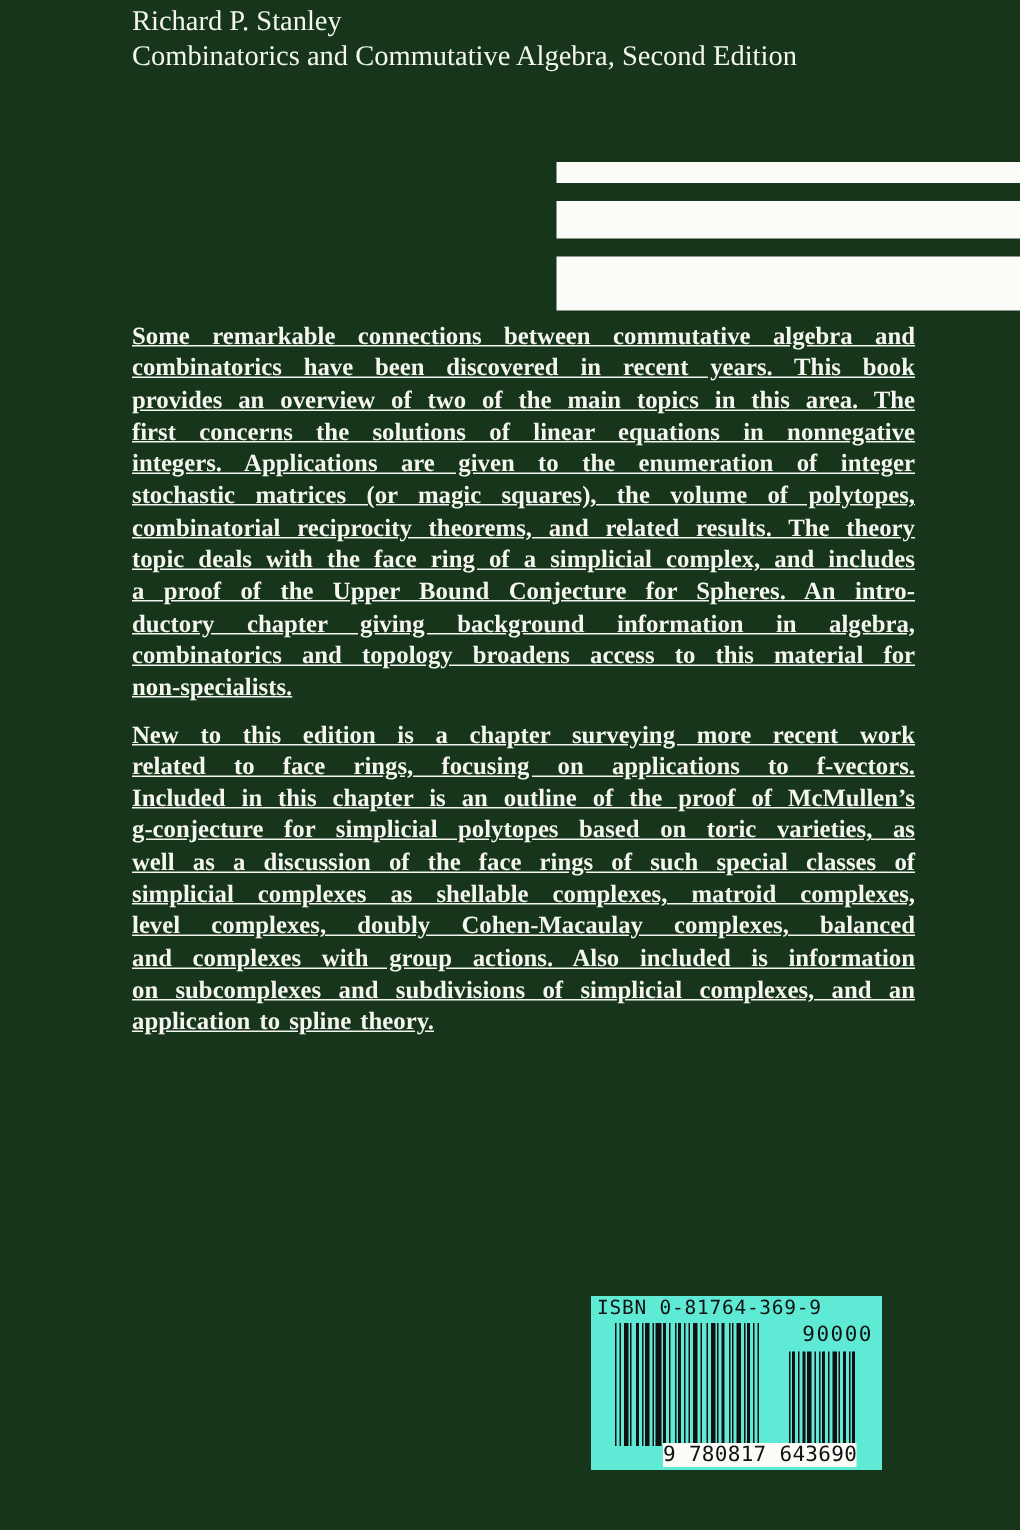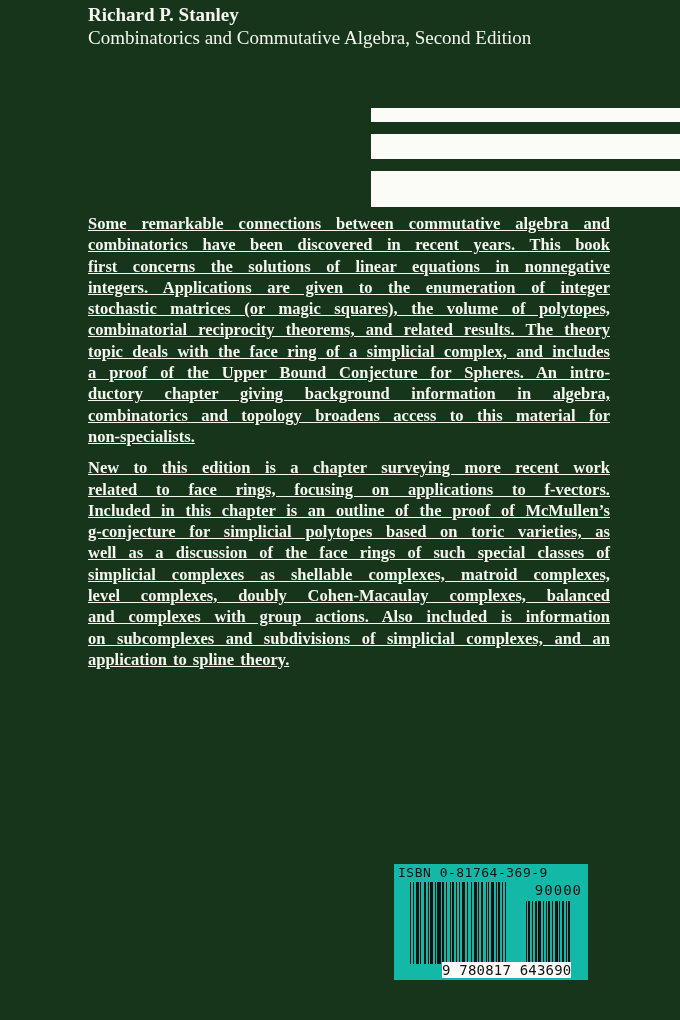--- a/index.html
+++ b/index.html
@@ -1,29 +1,29 @@
 <!DOCTYPE html>
 <html><head>
 <meta charset="utf-8">
 <style>
   html,body{margin:0;padding:0;}
   body{width:680px;height:1020px;background:#17351a;position:relative;overflow:hidden;
        font-family:"Liberation Serif","DejaVu Serif",serif;color:#f4f6ef;}
-  .author{position:absolute;left:88px;top:4px;font-size:19px;font-weight:bold;line-height:22px;}
+  .author{position:absolute;left:88px;top:4px;font-size:19px;font-weight:normal;line-height:22px;}
   .title{position:absolute;left:88px;top:26px;font-size:19px;font-weight:normal;line-height:24px;white-space:nowrap;}
   .bar{position:absolute;left:371px;right:0;background:#fbfbf8;}
   .b1{top:108px;height:14px;}
   .b2{top:134px;height:25px;}
   .b3{top:171px;height:36px;}
   .blurb{position:absolute;left:88px;top:213px;width:522px;font-size:16.5px;font-weight:bold;
          line-height:21.3px;text-align:justify;word-spacing:2px;}
   .blurb p{margin:0 0 10px 0;text-decoration:underline;}
   .blurb .line{display:block;text-align:justify;text-align-last:justify;}
   .blurb .line.last{text-align-last:left;}
-  .barcode{position:absolute;left:394px;top:864px;width:194px;height:116px;background:#14b8a6;}
+  .barcode{position:absolute;left:394px;top:864px;width:194px;height:116px;background:#5eead4;}
   .isbn{position:absolute;left:4px;top:1px;font-family:"DejaVu Sans Mono",monospace;font-size:13px;color:#111;letter-spacing:0.5px;}
   .price{position:absolute;right:6px;top:18px;font-family:"DejaVu Sans Mono",monospace;font-size:14px;color:#111;letter-spacing:1px;}
   .bars-main{position:absolute;left:16px;top:18px;width:110px;height:82px;display:flex;}
   .bars-add{position:absolute;left:132px;top:37px;width:56px;height:70px;display:flex;}
   .bars-main span,.bars-add span{display:block;background:#111;height:100%;}
   .digits{position:absolute;left:2px;bottom:2px;font-family:"DejaVu Sans Mono",monospace;font-size:14px;color:#111;background:#fbfbf8;letter-spacing:0.2px;margin-left:46px;}
 </style>
 </head>
 <body>
 
@@ -31,20 +31,21 @@
 <div class="title">Combinatorics and Commutative Algebra, Second Edition</div>
 
 <div class="bar b1"></div>
 <div class="bar b2"></div>
 <div class="bar b3"></div>
 
 <div class="blurb">
   <p>
     <span class="line">Some remarkable connections between commutative algebra and</span>
     <span class="line">combinatorics have been discovered in recent years. This book</span>
+    <span class="line">provides an overview of two of the main topics in this area. The</span>
     <span class="line">first concerns the solutions of linear equations in nonnegative</span>
     <span class="line">integers. Applications are given to the enumeration of integer</span>
     <span class="line">stochastic matrices (or magic squares), the volume of polytopes,</span>
     <span class="line">combinatorial reciprocity theorems, and related results. The theory</span>
     <span class="line">topic deals with the face ring of a simplicial complex, and includes</span>
     <span class="line">a proof of the Upper Bound Conjecture for Spheres. An intro-</span>
     <span class="line">ductory chapter giving background information in algebra,</span>
     <span class="line">combinatorics and topology broadens access to this material for</span>
     <span class="line last">non-specialists.</span>
   </p>

